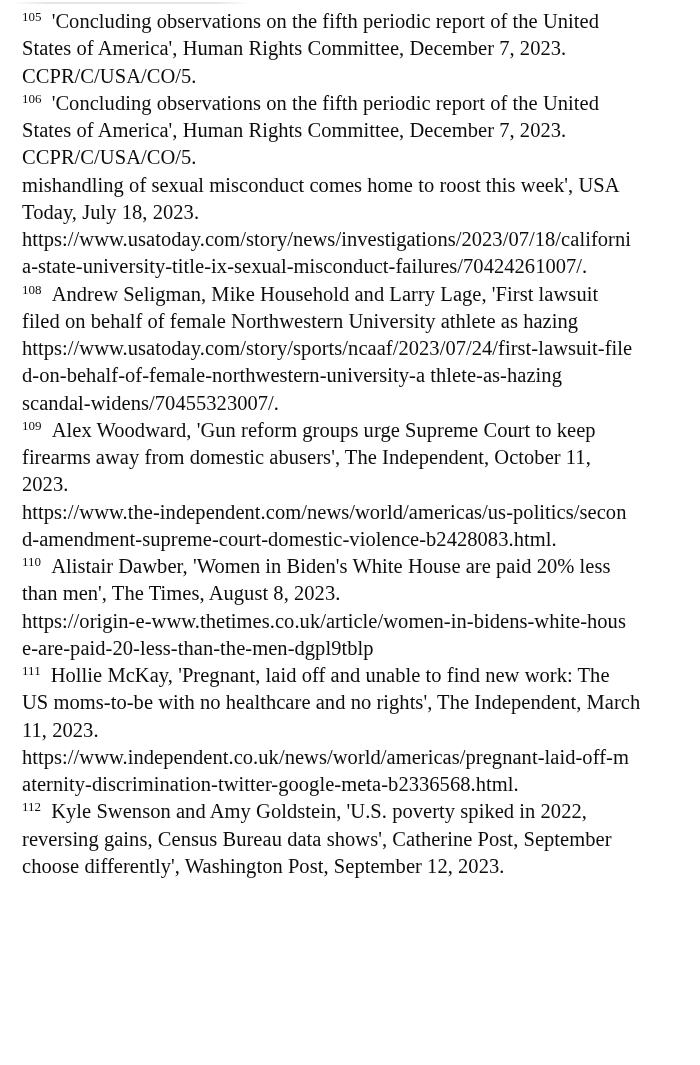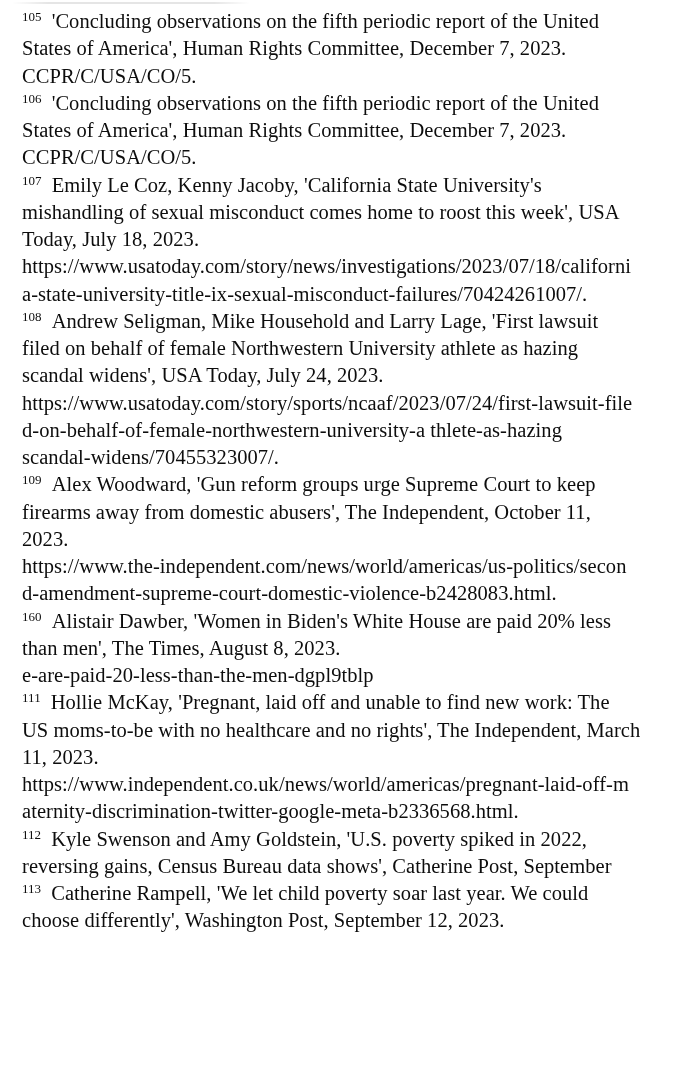--- a/index.html
+++ b/index.html
@@ -61,55 +61,53 @@
         <div class="fn-line"><sup class="fn-num">105</sup><span class="seg">'Concluding observations on the fifth periodic report of the United</span></div>
         <div class="fn-line"><span class="seg">States of America', </span><em class="seg">Human Rights Committee</em><span class="seg">, December 7, 2023.</span></div>
         <div class="fn-line"><em class="seg">CCPR/C/USA/CO/5.</em></div>
       </div>
       <div>
         <div class="fn-line"><sup class="fn-num">106</sup><span class="seg">'Concluding observations on the fifth periodic report of the United</span></div>
         <div class="fn-line"><span class="seg">States of America', </span><em class="seg">Human Rights Committee</em><span class="seg">, December 7, 2023.</span></div>
         <div class="fn-line"><em class="seg">CCPR/C/USA/CO/5.</em></div>
       </div>
       <div>
-        <div class="fn-line"><sup class="fn-num">107</sup><span class="seg">Emily Le Coz, Kenny Jacoby, 'California State University's</span></div>
         <div class="fn-line"><span class="seg">mishandling of sexual misconduct comes home to roost this week', </span><em class="seg">USA</em></div>
         <div class="fn-line"><em class="seg">Today</em><span class="seg">, July 18, 2023.</span></div>
         <div class="fn-line"><span class="seg">https://www.usatoday.com/story/news/investigations/2023/07/18/californi</span></div>
         <div class="fn-line"><span class="seg">a-state-university-title-ix-sexual-misconduct-failures/70424261007/.</span></div>
       </div>
       <div>
         <div class="fn-line"><sup class="fn-num">108</sup><span class="seg">Andrew Seligman, Mike Household and Larry Lage, 'First lawsuit</span></div>
         <div class="fn-line"><span class="seg">filed on behalf of female Northwestern University athlete as hazing</span></div>
-        <div class="fn-line"><span class="seg">scandal widens', USA Today, July 24, 2023.</span></div>
         <div class="fn-line"><span class="seg">https://www.usatoday.com/story/sports/ncaaf/2023/07/24/first-lawsuit-file</span></div>
         <div class="fn-line"><span class="seg">d-on-behalf-of-female-northwestern-university-a thlete-as-hazing</span></div>
         <div class="fn-line"><span class="seg">scandal-widens/70455323007/.</span></div>
       </div>
       <div>
         <div class="fn-line"><sup class="fn-num">109</sup><span class="seg">Alex Woodward, 'Gun reform groups urge Supreme Court to keep</span></div>
         <div class="fn-line"><span class="seg">firearms away from domestic abusers', The Independent, October 11,</span></div>
         <div class="fn-line"><span class="seg">2023.</span></div>
         <div class="fn-line"><span class="seg">https://www.the-independent.com/news/world/americas/us-politics/secon</span></div>
         <div class="fn-line"><span class="seg">d-amendment-supreme-court-domestic-violence-b2428083.html.</span></div>
       </div>
       <div>
-        <div class="fn-line"><sup class="fn-num">160</sup><span class="seg">Alistair Dawber, 'Women in Biden's White House are paid 20% less</span></div>
+        <div class="fn-line"><sup class="fn-num">110</sup><span class="seg">Alistair Dawber, 'Women in Biden's White House are paid 20% less</span></div>
         <div class="fn-line"><span class="seg">than men', The Times, August 8, 2023.</span></div>
+        <div class="fn-line"><span class="seg">https://origin-e-www.thetimes.co.uk/article/women-in-bidens-white-hous</span></div>
         <div class="fn-line"><span class="seg">e-are-paid-20-less-than-the-men-dgpl9tblp</span></div>
       </div>
       <div>
         <div class="fn-line"><sup class="fn-num">111</sup><span class="seg">Hollie McKay, 'Pregnant, laid off and unable to find new work: The</span></div>
         <div class="fn-line"><span class="seg">US moms-to-be with no healthcare and no rights', The Independent, March</span></div>
         <div class="fn-line"><span class="seg">11, 2023.</span></div>
         <div class="fn-line"><span class="seg">https://www.independent.co.uk/news/world/americas/pregnant-laid-off-m</span></div>
         <div class="fn-line"><span class="seg">aternity-discrimination-twitter-google-meta-b2336568.html.</span></div>
       </div>
       <div>
         <div class="fn-line"><sup class="fn-num">112</sup><span class="seg">Kyle Swenson and Amy Goldstein, 'U.S. poverty spiked in 2022,</span></div>
         <div class="fn-line"><span class="seg">reversing gains, Census Bureau data shows', </span><em class="seg">Catherine Post</em><span class="seg">, September</span></div>
       </div>
       <div>
-        <div class="fn-line"><sup class="fn-num">113</sup><span class="seg">Catherine Rampell, 'We let child poverty soar last year. We could</span></div>
         <div class="fn-line"><span class="seg">choose differently', Washington Post, September 12, 2023.</span></div>
       </div>
     </div>
 </div>
 
 </body></html>

